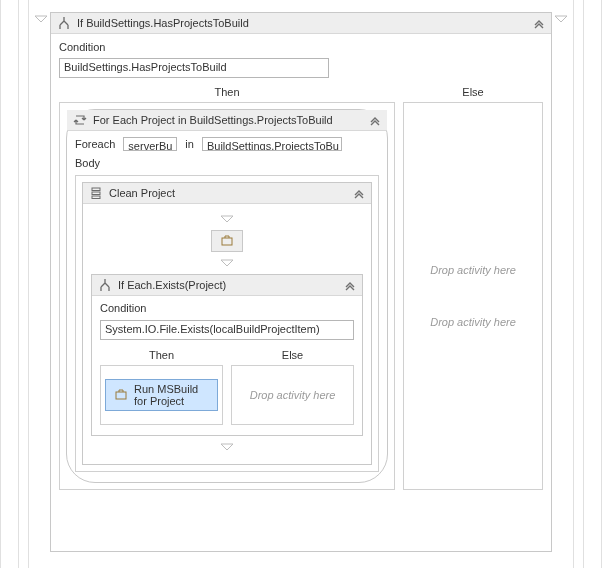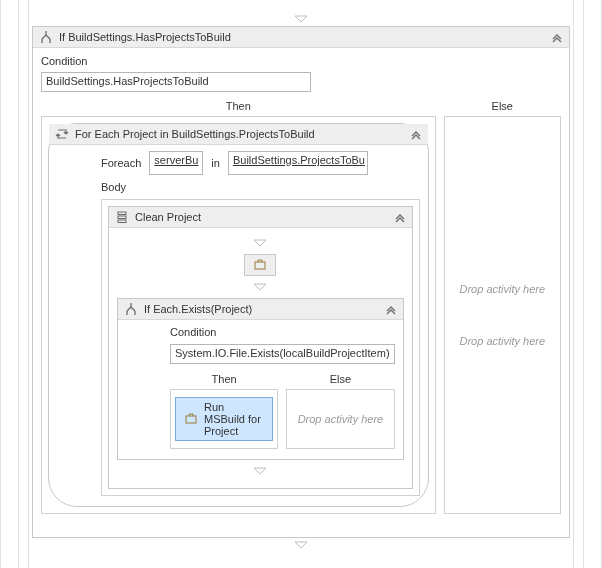--- a/index.html
+++ b/index.html
@@ -40,21 +40,21 @@
     border-left: 1px solid #e0e0e0;
     border-right: 1px solid #e0e0e0;
   }
   .main {
     position: absolute;
     top: 12px;
     left: 32px;
     right: 32px;
     bottom: 16px;
     display: flex;
-    flex-direction: column;
+    flex-direction: row;
     align-items: stretch;
     justify-content: space-between;
   }
   .drop-arrow {
     display: flex;
     justify-content: center;
     padding: 2px 0;
   }
   .drop-arrow svg { display:block; }
   .activity {
@@ -127,21 +127,21 @@
     flex:1;
   }
   .foreach-row {
     display:flex;
     align-items:center;
     gap:8px;
   }
   .small-input {
     border: 1px solid #b6b6b6;
     padding: 2px 4px;
-    height: 24px;
+    height: 14px;
     font-family: inherit;
     font-size: 11px;
     overflow:hidden;
     white-space:nowrap;
     text-decoration:underline;
   }
   .mini-activity {
     border: 1px solid #c8c8c8;
     background: #eeeeee;
     display: inline-flex;
@@ -153,21 +153,20 @@
     background: #cfe6ff;
     border-color: #7da9d8;
   }
   .collapse-btn,
   .icon { display:inline-flex; align-items:center; justify-content:center; }
   .nested-body {
     padding: 6px 8px 10px 8px;
     display:flex;
     flex-direction:column;
     gap:6px;
-    margin-left:44px;
   }
   .clean-body {
     padding: 8px 8px 10px 8px;
     display:flex;
     flex-direction:column;
     align-items:center;
     gap:4px;
   }
   .inner-split .panel {
     padding:4px;

